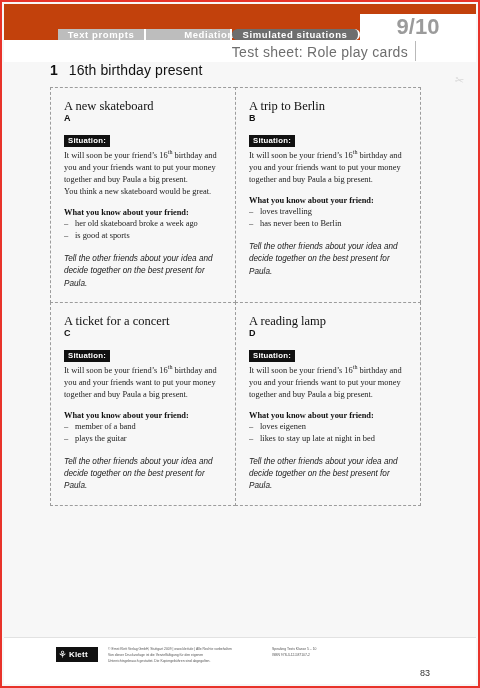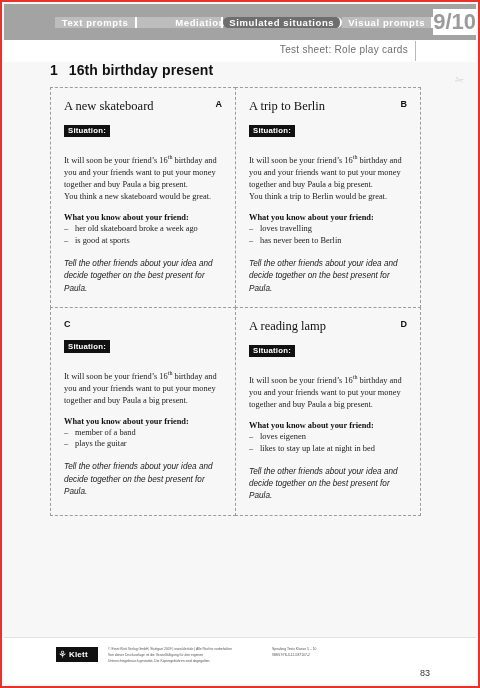--- a/index.html
+++ b/index.html
@@ -24,22 +24,22 @@
   }
 
   
   .tabbar {
     position: absolute;
     left: 2px;
     top: 2px;
     right: 2px;
     height: 36px;
     display: flex;
-    align-items: center;
-    background: #a3a3a3;
+    align-items: flex-end;
+    background: #c2410c;
   }
   .tab {
     display: flex;
     align-items: center;
     justify-content: center;
     color: #ffffff;
     font-size: 9.5px;
     letter-spacing: 0.6px;
     font-weight: bold;
     box-sizing: border-box;
@@ -72,21 +72,21 @@
     top: 38px;
     left: 2px;
     right: 2px;
     height: 22px;
     background: #ffffff;
   }
   .sheet-label {
     position: absolute;
     right: 68px;
     top: 4px;
-    font-size: 10px;
+    font-size: 14px;
     color: #6e6e6e;
     letter-spacing: 0.3px;
     white-space: nowrap;
   }
   .sheet-rule {
     position: absolute;
     right: 60px;
     top: 1px;
     width: 1px;
     height: 20px;
@@ -110,21 +110,21 @@
     padding: 0 0 0 46px;
     margin-top: 0px;
   }
   .title-num {
     font-size: 14px;
     font-weight: bold;
     color: #111111;
   }
   .title-text {
     font-size: 14px;
-    font-weight: bold;
+    font-weight: normal;
     color: #111111;
     letter-spacing: 0.1px;
   }
 
   
   .grid {
     position: absolute;
     left: 46px;
     top: 25px;
     width: 372px;
@@ -137,22 +137,22 @@
     border: 1px dashed #9c9c9c;
     background: #f7f7f7;
     padding: 11px 13px 12px 13px;
     margin: 0 0 -1px 0;
   }
   .card + .card { margin-left: -1px; }
 
   .card-head {
     display: flex;
     align-items: flex-start;
-    justify-content: space-between;
     margin-bottom: 6px;
+    flex-direction: column;
   }
   .card-title {
     font-family: "Liberation Serif", serif;
     font-size: 12.5px;
     color: #111111;
     line-height: 1.15;
     padding-right: 6px;
   }
   .card-letter {
     font-size: 9px;
@@ -164,21 +164,21 @@
   }
 
   .sit-badge {
     display: inline-block;
     background: #111111;
     color: #ffffff;
     font-size: 7.8px;
     font-weight: bold;
     padding: 1.5px 4px 2px 4px;
     letter-spacing: 0.2px;
-    margin-bottom: 18px;
+    margin-bottom: 3px;
   }
 
   .body-text {
     font-family: "Liberation Serif", serif;
     font-size: 8.4px;
     line-height: 1.42;
     color: #1a1a1a;
   }
   .body-text sup {
     font-size: 6px;
@@ -297,21 +297,20 @@
 </head>
 <body>
 
 <div class="page">
 
   <div class="tabbar">
     <div class="tab blank"></div>
     <div class="tab normal t-text">Text prompts</div>
     <div class="tab normal t-med">Mediation</div>
     <div class="tab active t-sim">Simulated situations</div>
-    <div class="tab normal t-vis">Visual prompts</div>
     <div class="pagecount">9/10</div>
   </div>
 
   <div class="sheetrow">
     <div class="sheet-label">Test sheet: Role play cards</div>
     <div class="sheet-rule"></div>
   </div>
 
   <div class="content">
 
@@ -345,36 +344,36 @@
         </div>
 
         <div class="card">
           <div class="card-head">
             <div class="card-title">A trip to Berlin</div>
             <div class="card-letter">B</div>
           </div>
           <div class="sit-badge">Situation:</div>
           <div class="body-text">
             <p class="para"><span>It will soon be your friend’s 16</span><sup>th</sup><span> birthday and you and your friends want to put your money together and buy Paula a big present.</span></p>
-            <p class="para">You think a trip to Berlin would be great.</p>
           </div>
           <div class="know-head">What you know about your friend:</div>
           <ul class="know-list">
             <li><span class="dash">–</span><span>loves travelling</span></li>
             <li><span class="dash">–</span><span>has never been to Berlin</span></li>
           </ul>
           <div class="closing">Tell the other friends about your idea and decide together on the best present for Paula.</div>
         </div>
 
       </div>
 
       <div class="grid-row">
 
         <div class="card">
           <div class="card-head">
+            <div class="card-title">A ticket for a concert</div>
             <div class="card-letter">C</div>
           </div>
           <div class="sit-badge">Situation:</div>
           <div class="body-text">
             <p class="para"><span>It will soon be your friend’s 16</span><sup>th</sup><span> birthday and you and your friends want to put your money together and buy Paula a big present.</span></p>
           </div>
           <div class="know-head">What you know about your friend:</div>
           <ul class="know-list">
             <li><span class="dash">–</span><span>member of a band</span></li>
             <li><span class="dash">–</span><span>plays the guitar</span></li>

